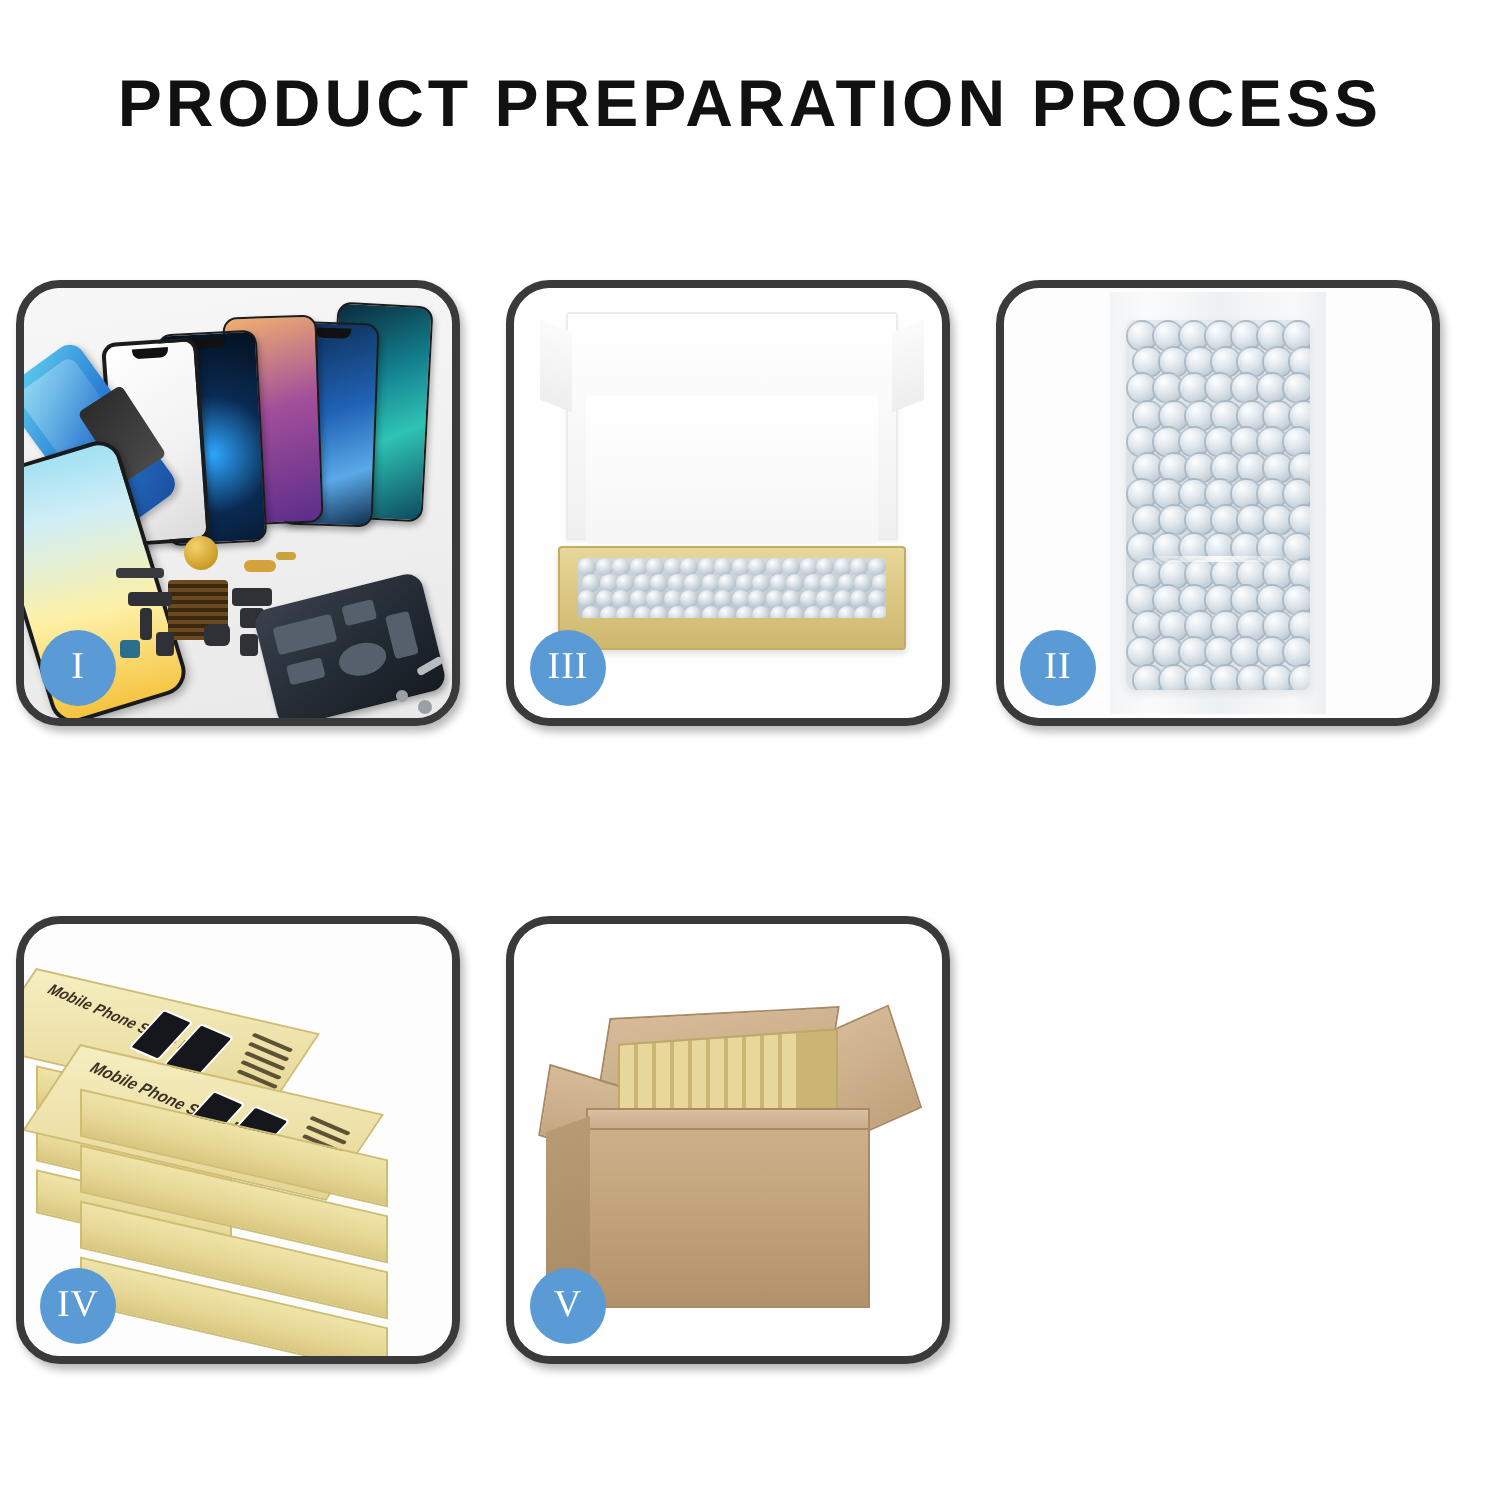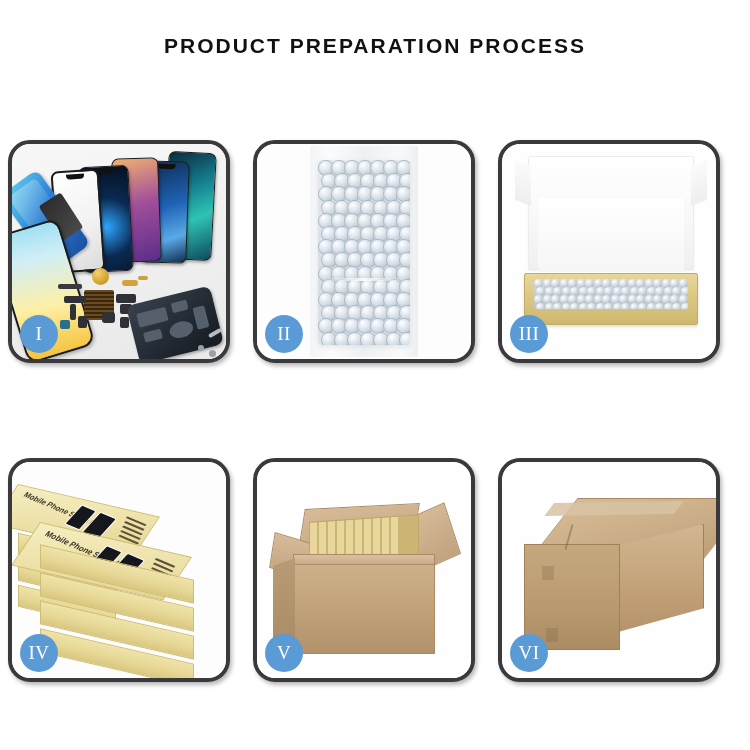--- a/index.html
+++ b/index.html
@@ -21,21 +21,21 @@
     background: #ffffff;
   }
 
   
   .header {
     text-align: center;
     padding-top: 34px;
   }
   .title {
     font-family: "Liberation Sans", sans-serif;
-    font-size: 21px;
+    font-size: 33px;
     font-weight: 700;
     letter-spacing: 2.0px;
     color: #111111;
     line-height: 1.1;
     margin: 0;
     white-space: nowrap;
   }
   .subtitle {
     font-family: "Liberation Sans", sans-serif;
     font-size: 14.5px;
@@ -407,20 +407,105 @@
             <i style="left:36px; top:28px; width:24px; height:16px; border-radius:50%;"></i>
             <i style="left:64px; top:18px; width:12px; height:22px;"></i>
           </div>
 
           <div class="part" style="right:10px; bottom:2px; width:7px; height:7px; border-radius:50%; background:#9aa0a6;"></div>
           <div class="part" style="right:22px; bottom:8px; width:6px; height:6px; border-radius:50%; background:#9aa0a6;"></div>
           <div class="part" style="right:4px; bottom:24px; width:14px; height:4px; background:#b8bcc0; transform:rotate(-30deg);"></div>
         </div>
       </div>
       <div class="badge">I</div>
+    </div>
+
+    <div class="panel">
+      <div class="panel-inner">
+        <div class="b3-bg"></div>
+        <div class="lid3"></div>
+        <div class="foam3"></div>
+        <div class="tray3">
+          <div class="tray3-inner" id="trayBubbles">
+              <span class="tray3-bub" style="left: 0px; top: 0px;"></span>
+              <span class="tray3-bub" style="left: 8.5px; top: 0px;"></span>
+              <span class="tray3-bub" style="left: 17px; top: 0px;"></span>
+              <span class="tray3-bub" style="left: 25.5px; top: 0px;"></span>
+              <span class="tray3-bub" style="left: 34px; top: 0px;"></span>
+              <span class="tray3-bub" style="left: 42.5px; top: 0px;"></span>
+              <span class="tray3-bub" style="left: 51px; top: 0px;"></span>
+              <span class="tray3-bub" style="left: 59.5px; top: 0px;"></span>
+              <span class="tray3-bub" style="left: 68px; top: 0px;"></span>
+              <span class="tray3-bub" style="left: 76.5px; top: 0px;"></span>
+              <span class="tray3-bub" style="left: 85px; top: 0px;"></span>
+              <span class="tray3-bub" style="left: 93.5px; top: 0px;"></span>
+              <span class="tray3-bub" style="left: 102px; top: 0px;"></span>
+              <span class="tray3-bub" style="left: 110.5px; top: 0px;"></span>
+              <span class="tray3-bub" style="left: 119px; top: 0px;"></span>
+              <span class="tray3-bub" style="left: 127.5px; top: 0px;"></span>
+              <span class="tray3-bub" style="left: 136px; top: 0px;"></span>
+              <span class="tray3-bub" style="left: 144.5px; top: 0px;"></span>
+              <span class="tray3-bub" style="left: 2px; top: 8px;"></span>
+              <span class="tray3-bub" style="left: 10.5px; top: 8px;"></span>
+              <span class="tray3-bub" style="left: 19px; top: 8px;"></span>
+              <span class="tray3-bub" style="left: 27.5px; top: 8px;"></span>
+              <span class="tray3-bub" style="left: 36px; top: 8px;"></span>
+              <span class="tray3-bub" style="left: 44.5px; top: 8px;"></span>
+              <span class="tray3-bub" style="left: 53px; top: 8px;"></span>
+              <span class="tray3-bub" style="left: 61.5px; top: 8px;"></span>
+              <span class="tray3-bub" style="left: 70px; top: 8px;"></span>
+              <span class="tray3-bub" style="left: 78.5px; top: 8px;"></span>
+              <span class="tray3-bub" style="left: 87px; top: 8px;"></span>
+              <span class="tray3-bub" style="left: 95.5px; top: 8px;"></span>
+              <span class="tray3-bub" style="left: 104px; top: 8px;"></span>
+              <span class="tray3-bub" style="left: 112.5px; top: 8px;"></span>
+              <span class="tray3-bub" style="left: 121px; top: 8px;"></span>
+              <span class="tray3-bub" style="left: 129.5px; top: 8px;"></span>
+              <span class="tray3-bub" style="left: 138px; top: 8px;"></span>
+              <span class="tray3-bub" style="left: 146.5px; top: 8px;"></span>
+              <span class="tray3-bub" style="left: 0px; top: 16px;"></span>
+              <span class="tray3-bub" style="left: 8.5px; top: 16px;"></span>
+              <span class="tray3-bub" style="left: 17px; top: 16px;"></span>
+              <span class="tray3-bub" style="left: 25.5px; top: 16px;"></span>
+              <span class="tray3-bub" style="left: 34px; top: 16px;"></span>
+              <span class="tray3-bub" style="left: 42.5px; top: 16px;"></span>
+              <span class="tray3-bub" style="left: 51px; top: 16px;"></span>
+              <span class="tray3-bub" style="left: 59.5px; top: 16px;"></span>
+              <span class="tray3-bub" style="left: 68px; top: 16px;"></span>
+              <span class="tray3-bub" style="left: 76.5px; top: 16px;"></span>
+              <span class="tray3-bub" style="left: 85px; top: 16px;"></span>
+              <span class="tray3-bub" style="left: 93.5px; top: 16px;"></span>
+              <span class="tray3-bub" style="left: 102px; top: 16px;"></span>
+              <span class="tray3-bub" style="left: 110.5px; top: 16px;"></span>
+              <span class="tray3-bub" style="left: 119px; top: 16px;"></span>
+              <span class="tray3-bub" style="left: 127.5px; top: 16px;"></span>
+              <span class="tray3-bub" style="left: 136px; top: 16px;"></span>
+              <span class="tray3-bub" style="left: 144.5px; top: 16px;"></span>
+              <span class="tray3-bub" style="left: 2px; top: 24px;"></span>
+              <span class="tray3-bub" style="left: 10.5px; top: 24px;"></span>
+              <span class="tray3-bub" style="left: 19px; top: 24px;"></span>
+              <span class="tray3-bub" style="left: 27.5px; top: 24px;"></span>
+              <span class="tray3-bub" style="left: 36px; top: 24px;"></span>
+              <span class="tray3-bub" style="left: 44.5px; top: 24px;"></span>
+              <span class="tray3-bub" style="left: 53px; top: 24px;"></span>
+              <span class="tray3-bub" style="left: 61.5px; top: 24px;"></span>
+              <span class="tray3-bub" style="left: 70px; top: 24px;"></span>
+              <span class="tray3-bub" style="left: 78.5px; top: 24px;"></span>
+              <span class="tray3-bub" style="left: 87px; top: 24px;"></span>
+              <span class="tray3-bub" style="left: 95.5px; top: 24px;"></span>
+              <span class="tray3-bub" style="left: 104px; top: 24px;"></span>
+              <span class="tray3-bub" style="left: 112.5px; top: 24px;"></span>
+              <span class="tray3-bub" style="left: 121px; top: 24px;"></span>
+              <span class="tray3-bub" style="left: 129.5px; top: 24px;"></span>
+              <span class="tray3-bub" style="left: 138px; top: 24px;"></span>
+              <span class="tray3-bub" style="left: 146.5px; top: 24px;"></span>
+            </div>
+        </div>
+      </div>
+      <div class="badge">III</div>
     </div>
 
     <div class="panel">
       <div class="panel-inner">
         <div class="bw-bg"></div>
         <div class="bw-sleeve"></div>
         <div class="bw-pack">
           <div class="bubbles" id="bubbleField">
               <span class="bub" style="left: 0px; top: 0px;"></span>
               <span class="bub" style="left: 13px; top: 0px;"></span>
@@ -522,105 +607,20 @@
               <span class="bub" style="left: 81px; top: 171.6px;"></span>
             </div>
           <div class="bw-seam"></div>
         </div>
       </div>
       <div class="badge">II</div>
     </div>
 
     <div class="panel">
       <div class="panel-inner">
-        <div class="b3-bg"></div>
-        <div class="lid3"></div>
-        <div class="foam3"></div>
-        <div class="tray3">
-          <div class="tray3-inner" id="trayBubbles">
-              <span class="tray3-bub" style="left: 0px; top: 0px;"></span>
-              <span class="tray3-bub" style="left: 8.5px; top: 0px;"></span>
-              <span class="tray3-bub" style="left: 17px; top: 0px;"></span>
-              <span class="tray3-bub" style="left: 25.5px; top: 0px;"></span>
-              <span class="tray3-bub" style="left: 34px; top: 0px;"></span>
-              <span class="tray3-bub" style="left: 42.5px; top: 0px;"></span>
-              <span class="tray3-bub" style="left: 51px; top: 0px;"></span>
-              <span class="tray3-bub" style="left: 59.5px; top: 0px;"></span>
-              <span class="tray3-bub" style="left: 68px; top: 0px;"></span>
-              <span class="tray3-bub" style="left: 76.5px; top: 0px;"></span>
-              <span class="tray3-bub" style="left: 85px; top: 0px;"></span>
-              <span class="tray3-bub" style="left: 93.5px; top: 0px;"></span>
-              <span class="tray3-bub" style="left: 102px; top: 0px;"></span>
-              <span class="tray3-bub" style="left: 110.5px; top: 0px;"></span>
-              <span class="tray3-bub" style="left: 119px; top: 0px;"></span>
-              <span class="tray3-bub" style="left: 127.5px; top: 0px;"></span>
-              <span class="tray3-bub" style="left: 136px; top: 0px;"></span>
-              <span class="tray3-bub" style="left: 144.5px; top: 0px;"></span>
-              <span class="tray3-bub" style="left: 2px; top: 8px;"></span>
-              <span class="tray3-bub" style="left: 10.5px; top: 8px;"></span>
-              <span class="tray3-bub" style="left: 19px; top: 8px;"></span>
-              <span class="tray3-bub" style="left: 27.5px; top: 8px;"></span>
-              <span class="tray3-bub" style="left: 36px; top: 8px;"></span>
-              <span class="tray3-bub" style="left: 44.5px; top: 8px;"></span>
-              <span class="tray3-bub" style="left: 53px; top: 8px;"></span>
-              <span class="tray3-bub" style="left: 61.5px; top: 8px;"></span>
-              <span class="tray3-bub" style="left: 70px; top: 8px;"></span>
-              <span class="tray3-bub" style="left: 78.5px; top: 8px;"></span>
-              <span class="tray3-bub" style="left: 87px; top: 8px;"></span>
-              <span class="tray3-bub" style="left: 95.5px; top: 8px;"></span>
-              <span class="tray3-bub" style="left: 104px; top: 8px;"></span>
-              <span class="tray3-bub" style="left: 112.5px; top: 8px;"></span>
-              <span class="tray3-bub" style="left: 121px; top: 8px;"></span>
-              <span class="tray3-bub" style="left: 129.5px; top: 8px;"></span>
-              <span class="tray3-bub" style="left: 138px; top: 8px;"></span>
-              <span class="tray3-bub" style="left: 146.5px; top: 8px;"></span>
-              <span class="tray3-bub" style="left: 0px; top: 16px;"></span>
-              <span class="tray3-bub" style="left: 8.5px; top: 16px;"></span>
-              <span class="tray3-bub" style="left: 17px; top: 16px;"></span>
-              <span class="tray3-bub" style="left: 25.5px; top: 16px;"></span>
-              <span class="tray3-bub" style="left: 34px; top: 16px;"></span>
-              <span class="tray3-bub" style="left: 42.5px; top: 16px;"></span>
-              <span class="tray3-bub" style="left: 51px; top: 16px;"></span>
-              <span class="tray3-bub" style="left: 59.5px; top: 16px;"></span>
-              <span class="tray3-bub" style="left: 68px; top: 16px;"></span>
-              <span class="tray3-bub" style="left: 76.5px; top: 16px;"></span>
-              <span class="tray3-bub" style="left: 85px; top: 16px;"></span>
-              <span class="tray3-bub" style="left: 93.5px; top: 16px;"></span>
-              <span class="tray3-bub" style="left: 102px; top: 16px;"></span>
-              <span class="tray3-bub" style="left: 110.5px; top: 16px;"></span>
-              <span class="tray3-bub" style="left: 119px; top: 16px;"></span>
-              <span class="tray3-bub" style="left: 127.5px; top: 16px;"></span>
-              <span class="tray3-bub" style="left: 136px; top: 16px;"></span>
-              <span class="tray3-bub" style="left: 144.5px; top: 16px;"></span>
-              <span class="tray3-bub" style="left: 2px; top: 24px;"></span>
-              <span class="tray3-bub" style="left: 10.5px; top: 24px;"></span>
-              <span class="tray3-bub" style="left: 19px; top: 24px;"></span>
-              <span class="tray3-bub" style="left: 27.5px; top: 24px;"></span>
-              <span class="tray3-bub" style="left: 36px; top: 24px;"></span>
-              <span class="tray3-bub" style="left: 44.5px; top: 24px;"></span>
-              <span class="tray3-bub" style="left: 53px; top: 24px;"></span>
-              <span class="tray3-bub" style="left: 61.5px; top: 24px;"></span>
-              <span class="tray3-bub" style="left: 70px; top: 24px;"></span>
-              <span class="tray3-bub" style="left: 78.5px; top: 24px;"></span>
-              <span class="tray3-bub" style="left: 87px; top: 24px;"></span>
-              <span class="tray3-bub" style="left: 95.5px; top: 24px;"></span>
-              <span class="tray3-bub" style="left: 104px; top: 24px;"></span>
-              <span class="tray3-bub" style="left: 112.5px; top: 24px;"></span>
-              <span class="tray3-bub" style="left: 121px; top: 24px;"></span>
-              <span class="tray3-bub" style="left: 129.5px; top: 24px;"></span>
-              <span class="tray3-bub" style="left: 138px; top: 24px;"></span>
-              <span class="tray3-bub" style="left: 146.5px; top: 24px;"></span>
-            </div>
-        </div>
-      </div>
-      <div class="badge">III</div>
-    </div>
-
-    <div class="panel">
-      <div class="panel-inner">
         <div class="b4-bg"></div>
         <div class="stackwrap">
 
           <div class="sbox" style="left:6px;  top:56px;  width:96px; height:20px; transform: skewY(13deg);"></div>
           <div class="sbox" style="left:6px;  top:82px;  width:96px; height:20px; transform: skewY(13deg);"></div>
           <div class="sbox" style="left:6px;  top:108px; width:96px; height:20px; transform: skewY(13deg);"></div>
           <div class="sbox" style="left:6px;  top:134px; width:96px; height:20px; transform: skewY(13deg);"></div>
 
           <div class="sbox-top" style="left:6px; top:22px; width:140px; height:44px; transform: skewY(13deg) skewX(-30deg); transform-origin: left top;">
             <div class="sbox-label" style="left:10px; top:11px; font-size:7.5px; transform: rotate(10deg);">Mobile Phone Spare Parts</div>
@@ -660,28 +660,15 @@
         <div class="flap flap-right"></div>
         <div class="flap flap-left"></div>
         <div class="gold-fill"></div>
         <div class="carton-rim"></div>
         <div class="carton-body"></div>
         <div class="carton-left-face"></div>
       </div>
       <div class="badge">V</div>
     </div>
 
-    <div class="panel">
-      <div class="panel-inner">
-        <div class="b6-bg"></div>
-        <div class="c6-top"></div>
-        <div class="c6-side"></div>
-        <div class="c6-front"></div>
-        <div class="c6-tape" style="left:48px; top:40px; width:128px; height:13px; transform: skewX(-38deg) rotate(-1deg);"></div>
-        <div class="c6-seam" style="left:66px; top:62px; width:1.5px; height:26px; transform: rotate(16deg);"></div>
-        <div class="c6-seam" style="left:40px; top:104px; width:12px; height:14px; background:rgba(120,95,66,.25);"></div>
-        <div class="c6-seam" style="left:44px; top:166px; width:12px; height:14px; background:rgba(120,95,66,.25);"></div>
-      </div>
-      <div class="badge">VI</div>
-    </div>
 
   </div>
 </div>
 
 </body></html>

